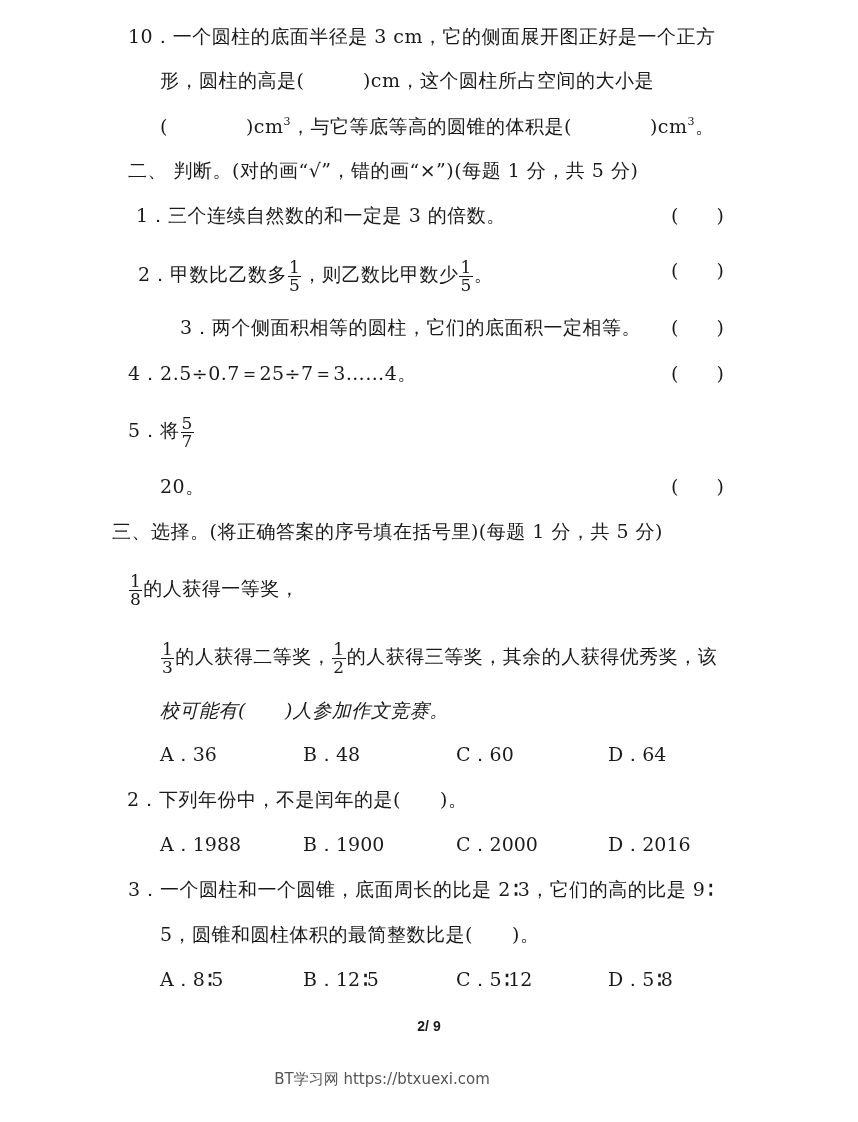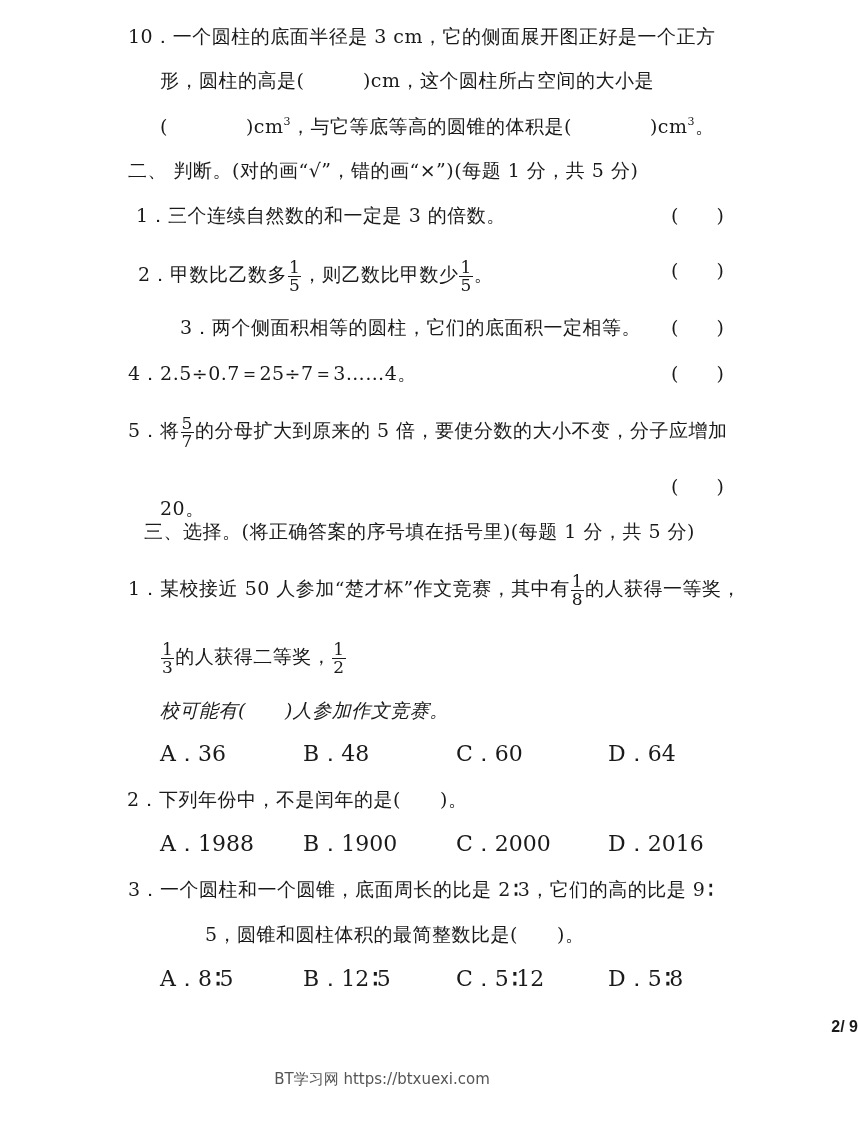--- a/index.html
+++ b/index.html
@@ -8,25 +8,25 @@
     font-family: "DejaVu Serif", "Liberation Serif", serif; color: #1a1a1a;
   }
   .line { position: absolute; font-size: 19px; line-height: 24px; white-space: nowrap; letter-spacing: 0.5px; }
   .ans { position: absolute; font-size: 19px; line-height: 24px; white-space: pre; }
   .frac {
     display: inline-flex; flex-direction: column; align-items: center; vertical-align: middle;
     font-size: 17px; line-height: 17px; margin: 0 1px; position: relative; top: 1px;
   }
   .frac .num { border-bottom: 1px solid #1a1a1a; padding: 0 1px; }
   .frac .den { padding: 0 1px; }
-  .opt { position: absolute; font-size: 22px; line-height: 24px; white-space: nowrap; }
+  .opt { position: absolute; font-size: 19px; line-height: 24px; white-space: nowrap; }
   sup { font-size: 11px; vertical-align: 8px; line-height: 0; }
   .pagenum {
-    position: absolute; left: 0; width: 858px; top: 1018px; text-align: right;
-    font-family: "Liberation Sans", sans-serif; font-size: 16px; font-weight: bold;
+    position: absolute; left: 0; width: 858px; top: 1018px; text-align: center;
+    font-family: "Liberation Sans", sans-serif; font-size: 14px; font-weight: bold;
   }
   .footer {
     position: absolute; left: 0; width: 764px; top: 1070px; text-align: center;
     font-family: "DejaVu Sans", sans-serif; font-size: 15px; color: #555;
   }
 </style>
 </head>
 <body>
 
 <div class="line" style="left:128px; top:24px;">10．一个圆柱的底面半径是 3 cm，它的侧面展开图正好是一个正方</div>
@@ -54,55 +54,55 @@
 <div class="line" style="left:136px; top:315px;margin-left:44px;">3．两个侧面积相等的圆柱，它们的底面积一定相等。</div>
 <div class="ans" style="left:671px; top:315px;">(　　)</div>
 
 <div class="line" style="left:128px; top:361px;text-align:right;">4．2.5÷0.7＝25÷7＝3……4。</div>
 <div class="ans" style="left:671px; top:361px;">(　　)</div>
 
 <div class="line" style="left:128px; top:414px;">
   <span>5．将</span><span class="frac">
       <span class="num">5</span>
       <span class="den">7</span>
-    </span><span>的分母扩大到原来的 5 倍，要使分数的大小不变，分子应增加</span>
+    </span>
 </div>
-<div class="line" style="left:160px; top:474px;margin-top:22px;">20。</div>
+<div class="line" style="left:160px; top:474px;">20。</div>
 <div class="ans" style="left:671px; top:474px;">(　　)</div>
 
-<div class="line" style="left:144px; top:519px;">三、选择。(将正确答案的序号填在括号里)(每题 1 分，共 5 分)</div>
+<div class="line" style="left:112px; top:519px;">三、选择。(将正确答案的序号填在括号里)(每题 1 分，共 5 分)</div>
 
 <div class="line" style="left:128px; top:572px;">
-  <span>1．某校接近 50 人参加“楚才杯”作文竞赛，其中有</span><span class="frac">
+  <span class="frac">
       <span class="num">1</span>
       <span class="den">8</span>
     </span><span>的人获得一等奖，</span>
 </div>
 <div class="line" style="left:160px; top:640px;">
   <span class="frac">
       <span class="num">1</span>
       <span class="den">3</span>
     </span><span>的人获得二等奖，</span><span class="frac">
       <span class="num">1</span>
       <span class="den">2</span>
-    </span>
+    </span><span>的人获得三等奖，其余的人获得优秀奖，该</span>
 </div>
 <div class="line" style="left:160px; top:698px;font-style:italic;">校可能有(　　)人参加作文竞赛。</div>
 <div class="opt" style="left:160px; top:742px;">A．36</div>
 <div class="opt" style="left:303px; top:742px;">B．48</div>
 <div class="opt" style="left:456px; top:742px;">C．60</div>
 <div class="opt" style="left:608px; top:742px;">D．64</div>
 
 <div class="line" style="left:127px; top:787px;">2．下列年份中，不是闰年的是(　　)。</div>
 <div class="opt" style="left:160px; top:832px;">A．1988</div>
 <div class="opt" style="left:303px; top:832px;">B．1900</div>
 <div class="opt" style="left:456px; top:832px;">C．2000</div>
 <div class="opt" style="left:608px; top:832px;">D．2016</div>
 
 <div class="line" style="left:128px; top:877px;">3．一个圆柱和一个圆锥，底面周长的比是 2∶3，它们的高的比是 9∶</div>
-<div class="line" style="left:160px; top:922px;margin-left:45px;">5，圆锥和圆柱体积的最简整数比是(　　)。</div>
+<div class="line" style="left:160px; top:922px;">5，圆锥和圆柱体积的最简整数比是(　　)。</div>
 <div class="opt" style="left:160px; top:967px;">A．8∶5</div>
 <div class="opt" style="left:303px; top:967px;">B．12∶5</div>
 <div class="opt" style="left:456px; top:967px;">C．5∶12</div>
 <div class="opt" style="left:608px; top:967px;">D．5∶8</div>
 
 <div class="pagenum">2/ 9</div>
 <div class="footer">BT学习网 https://btxuexi.com</div>
 
 </body></html>

